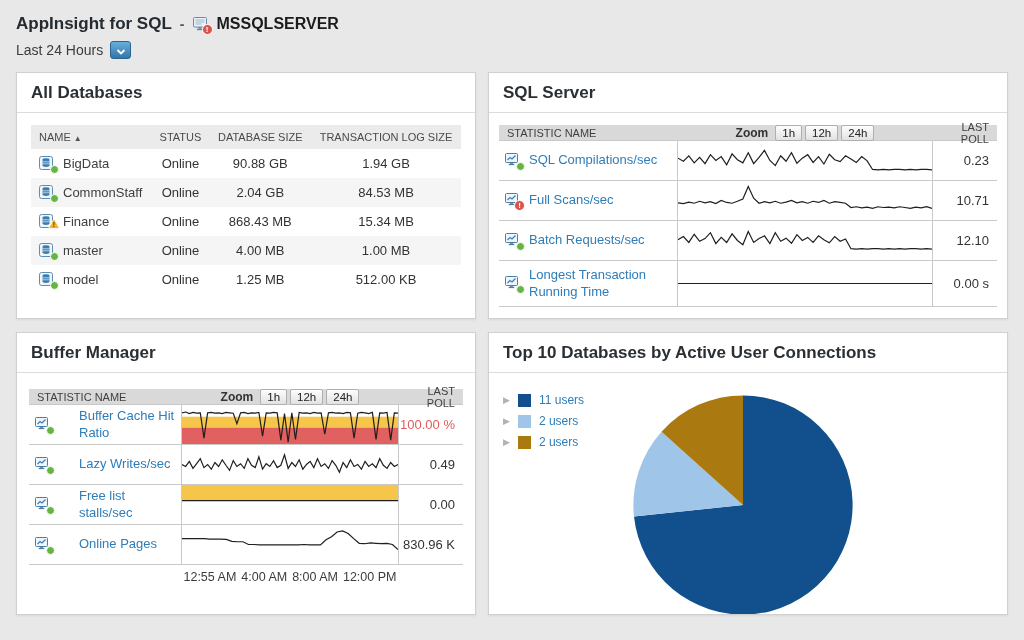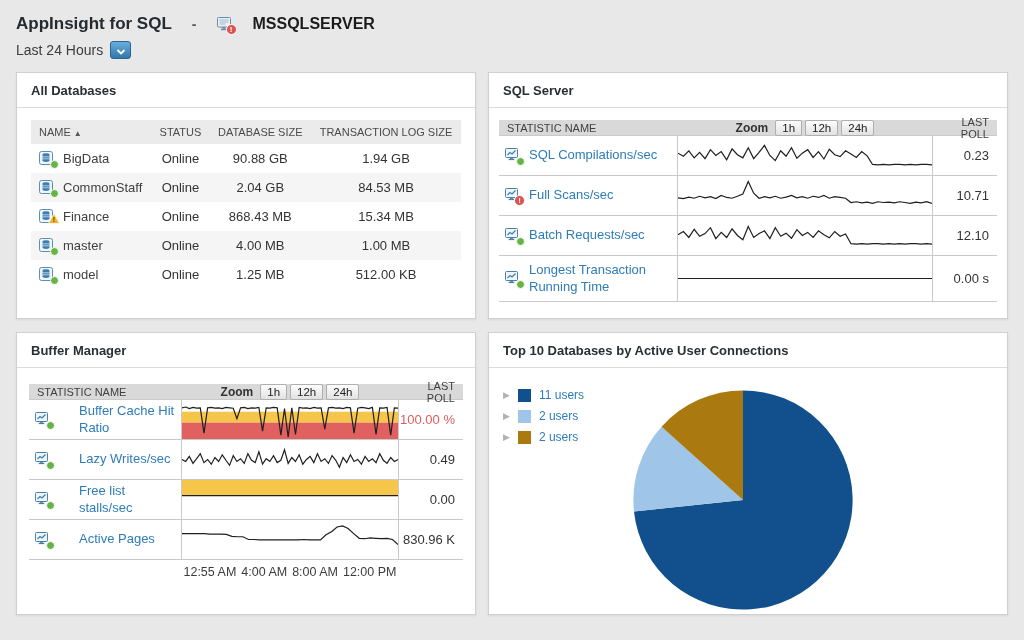--- a/index.html
+++ b/index.html
@@ -6,36 +6,36 @@
   html,body { margin:0; padding:0; }
   body {
     width:1024px; height:640px; overflow:hidden;
     background:#e8e8e8;
     font-family:"Liberation Sans","DejaVu Sans",sans-serif;
     color:#333;
   }
   .page { padding:14px 16px 0; }
 
   
-  .hdr-title { display:flex; align-items:center; gap:20px; }
+  .hdr-title { display:flex; align-items:center; gap:8px; }
   .app-title { font-size:17px; font-weight:bold; color:#232a30; }
   .dash { color:#555; font-weight:bold; font-size:14px; }
   .server-name { font-size:16px; font-weight:bold; color:#1b1b1b; }
   .hdr-time { display:flex; align-items:center; gap:7px; margin-top:7px; font-size:14px; color:#3c3c3c; }
   .dd-btn {
     width:21px; height:18px; border-radius:3px; cursor:pointer;
     background:linear-gradient(#68aedd,#3176aa);
     border:1px solid #2a648f;
     display:flex; align-items:center; justify-content:center; padding:0;
   }
 
   
   .grid { display:grid; grid-template-columns:460px 520px; grid-template-rows:247px 283px; gap:13px 12px; margin-top:13px; }
   .panel { background:#fff; border:1px solid #d0d0d0; box-shadow:0 1px 2px rgba(0,0,0,.07); overflow:hidden; }
-  .panel-title { font-size:13px; font-weight:bold; color:#2a2f34; padding:10px 14px 9px; border-bottom:1px solid #dcdcdc; }
+  .panel-title { font-size:17px; font-weight:bold; color:#2a2f34; padding:10px 14px 9px; border-bottom:1px solid #dcdcdc; }
 
   
   .db-table { width:calc(100% - 28px); margin:12px 14px 0; border-collapse:collapse; font-size:13px; }
   .db-table th { background:#ebebeb; font-size:11px; font-weight:normal; color:#4a4a4a; text-align:left; padding:6px 8px; white-space:nowrap; }
   .db-table th.c, .db-table td.c { text-align:center; }
   .db-table td { padding:7px 8px; color:#333; }
   .db-table tr.alt { background:#f5f5f5; }
   .db-name { color:#404040; display:flex; align-items:flex-end; gap:8px; text-decoration:none; cursor:pointer; }
   .sort-arrow { font-size:8px; color:#555; margin-left:3px; }
 
@@ -384,21 +384,21 @@
         </div>
 
         <div class="stat-row">
           <a class="stat-name">
               <span class="icon-wrap"><svg width="15" height="13" viewBox="0 0 15 13">
                   <rect x="0.5" y="0.5" width="12" height="9" rx="1" fill="#eef5fb" stroke="#4a7fa6"></rect>
                   <polyline points="2.5,7 5,4.5 7,6 10.5,2.5" fill="none" stroke="#3c7cb0" stroke-width="1.2"></polyline>
                   <rect x="5" y="9.5" width="3" height="1.3" fill="#4a7fa6"></rect>
                   <rect x="3.7" y="10.8" width="5.6" height="1.3" fill="#4a7fa6"></rect>
                 </svg><span class="badge dot-up"></span></span>
-              <span>Active Pages</span>
+              <span>Online Pages</span>
             </a>
           <div class="stat-chart">
               <svg viewBox="0 0 100 100" preserveAspectRatio="none">
                 <polyline points="0.00,35 2.56,35 5.13,35 7.69,35 10.26,35 12.82,36 15.38,36 17.95,36 20.51,37 23.08,42 25.64,43 28.21,43 30.77,50 33.33,50 35.90,51 38.46,51 41.03,51 43.59,51 46.15,51 48.72,51 51.28,51 53.85,51 56.41,50 58.97,51 61.54,51 64.10,51 66.67,38 69.23,30 71.79,18 74.36,15 76.92,22 79.49,35 82.05,47 84.62,48 87.18,46 89.74,47 92.31,48 94.87,47 97.44,50 100.00,63" fill="none" stroke="#1f1f1f" stroke-width="1.2" vector-effect="non-scaling-stroke"></polyline>
               </svg>
             </div>
           <div class="stat-value">830.96 K</div>
         </div>
       </div>
 

